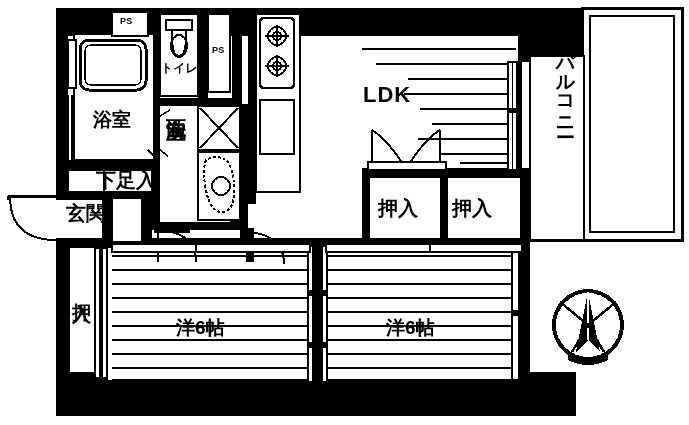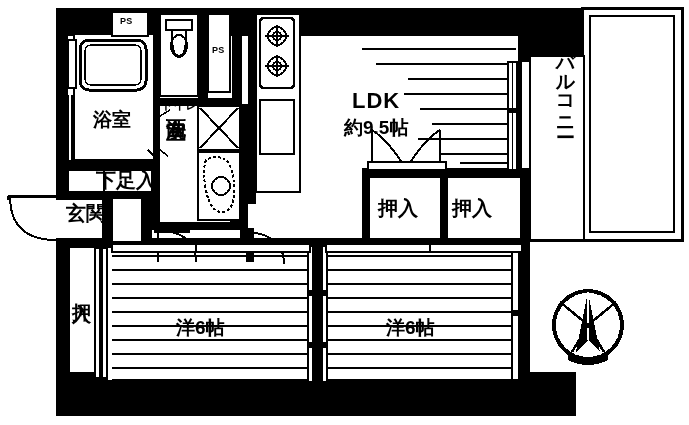--- a/index.html
+++ b/index.html
@@ -5,21 +5,21 @@
   html,body{margin:0;padding:0;background:#ffffff;}
   body{width:689px;height:425px;overflow:hidden;
        font-family:"Liberation Sans","DejaVu Sans",sans-serif;}
   #plan{position:relative;width:616px;height:425px;background:#fff;}
   #plan svg{position:absolute;left:0;top:0;}
 
   .lbl{position:absolute;color:#000;font-weight:700;line-height:1;
        white-space:nowrap;user-select:none;}
   .lbl-v{writing-mode:vertical-rl;text-orientation:upright;line-height:1.02;}
   .tiny{font-size:9px;letter-spacing:.3px;}
-  .sm{font-size:12px;margin-top:37px;}
+  .sm{font-size:12px;}
   .md{font-size:20px;}
   .lg{font-size:19px;}
   .xl{font-size:22px;letter-spacing:1px;}
 </style>
 </head>
 <body>
 
 <div id="plan">
 
   <svg width="689" height="425" viewBox="0 0 689 425" shape-rendering="crispEdges">
@@ -286,22 +286,21 @@
   <div class="lbl sm" style="left:161px;top:62px;">トイレ</div>
 
   <div class="lbl lg" style="left:93px;top:110px;">浴室</div>
 
   <div class="lbl lbl-v md" style="left:166px;top:104px;">洗面室</div>
 
   <div class="lbl md" style="left:96px;top:170px;">下足入</div>
 
   <div class="lbl md" style="left:66px;top:203px;text-align:center;">玄関</div>
 
-  <div class="lbl xl" style="left:352px;top:84px;margin-top:6px;">LDK</div>
-  <div class="lbl lg" style="left:344px;top:118px;">約9.5帖</div>
+  <div class="lbl xl" style="left:363px;top:84px;">LDK</div>
 
   <div class="lbl md" style="left:378px;top:198px;">押入</div>
   <div class="lbl md" style="left:452px;top:198px;">押入</div>
 
   <div class="lbl lbl-v lg" style="left:72px;top:288px;">押入</div>
 
   <div class="lbl lg" style="left:176px;top:318px;">洋6帖</div>
 
   <div class="lbl lg" style="left:386px;top:318px;">洋6帖</div>
 

